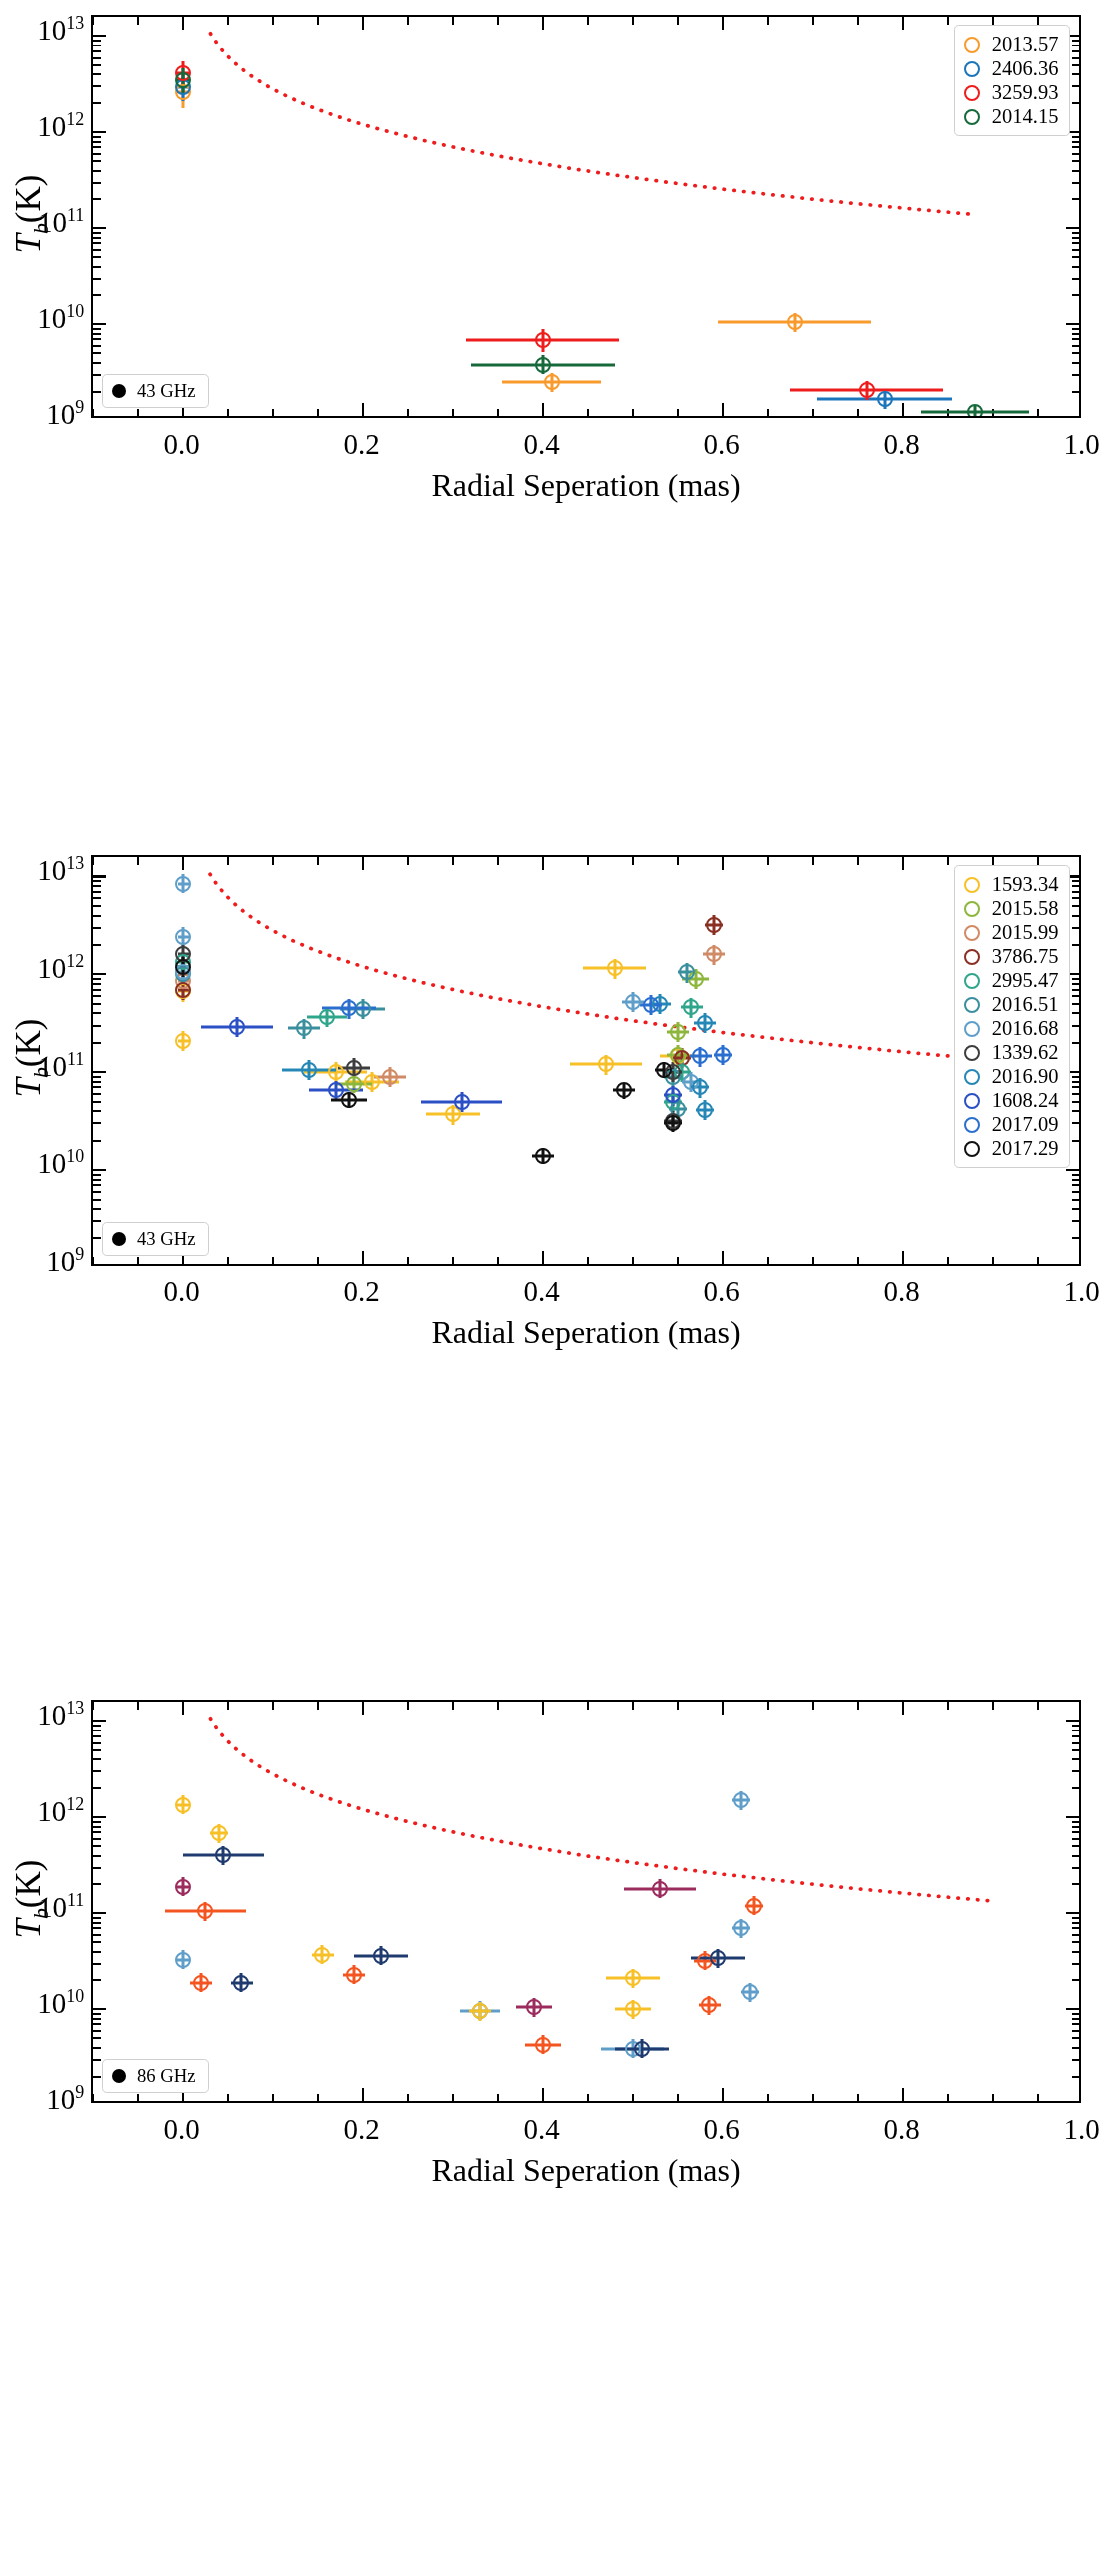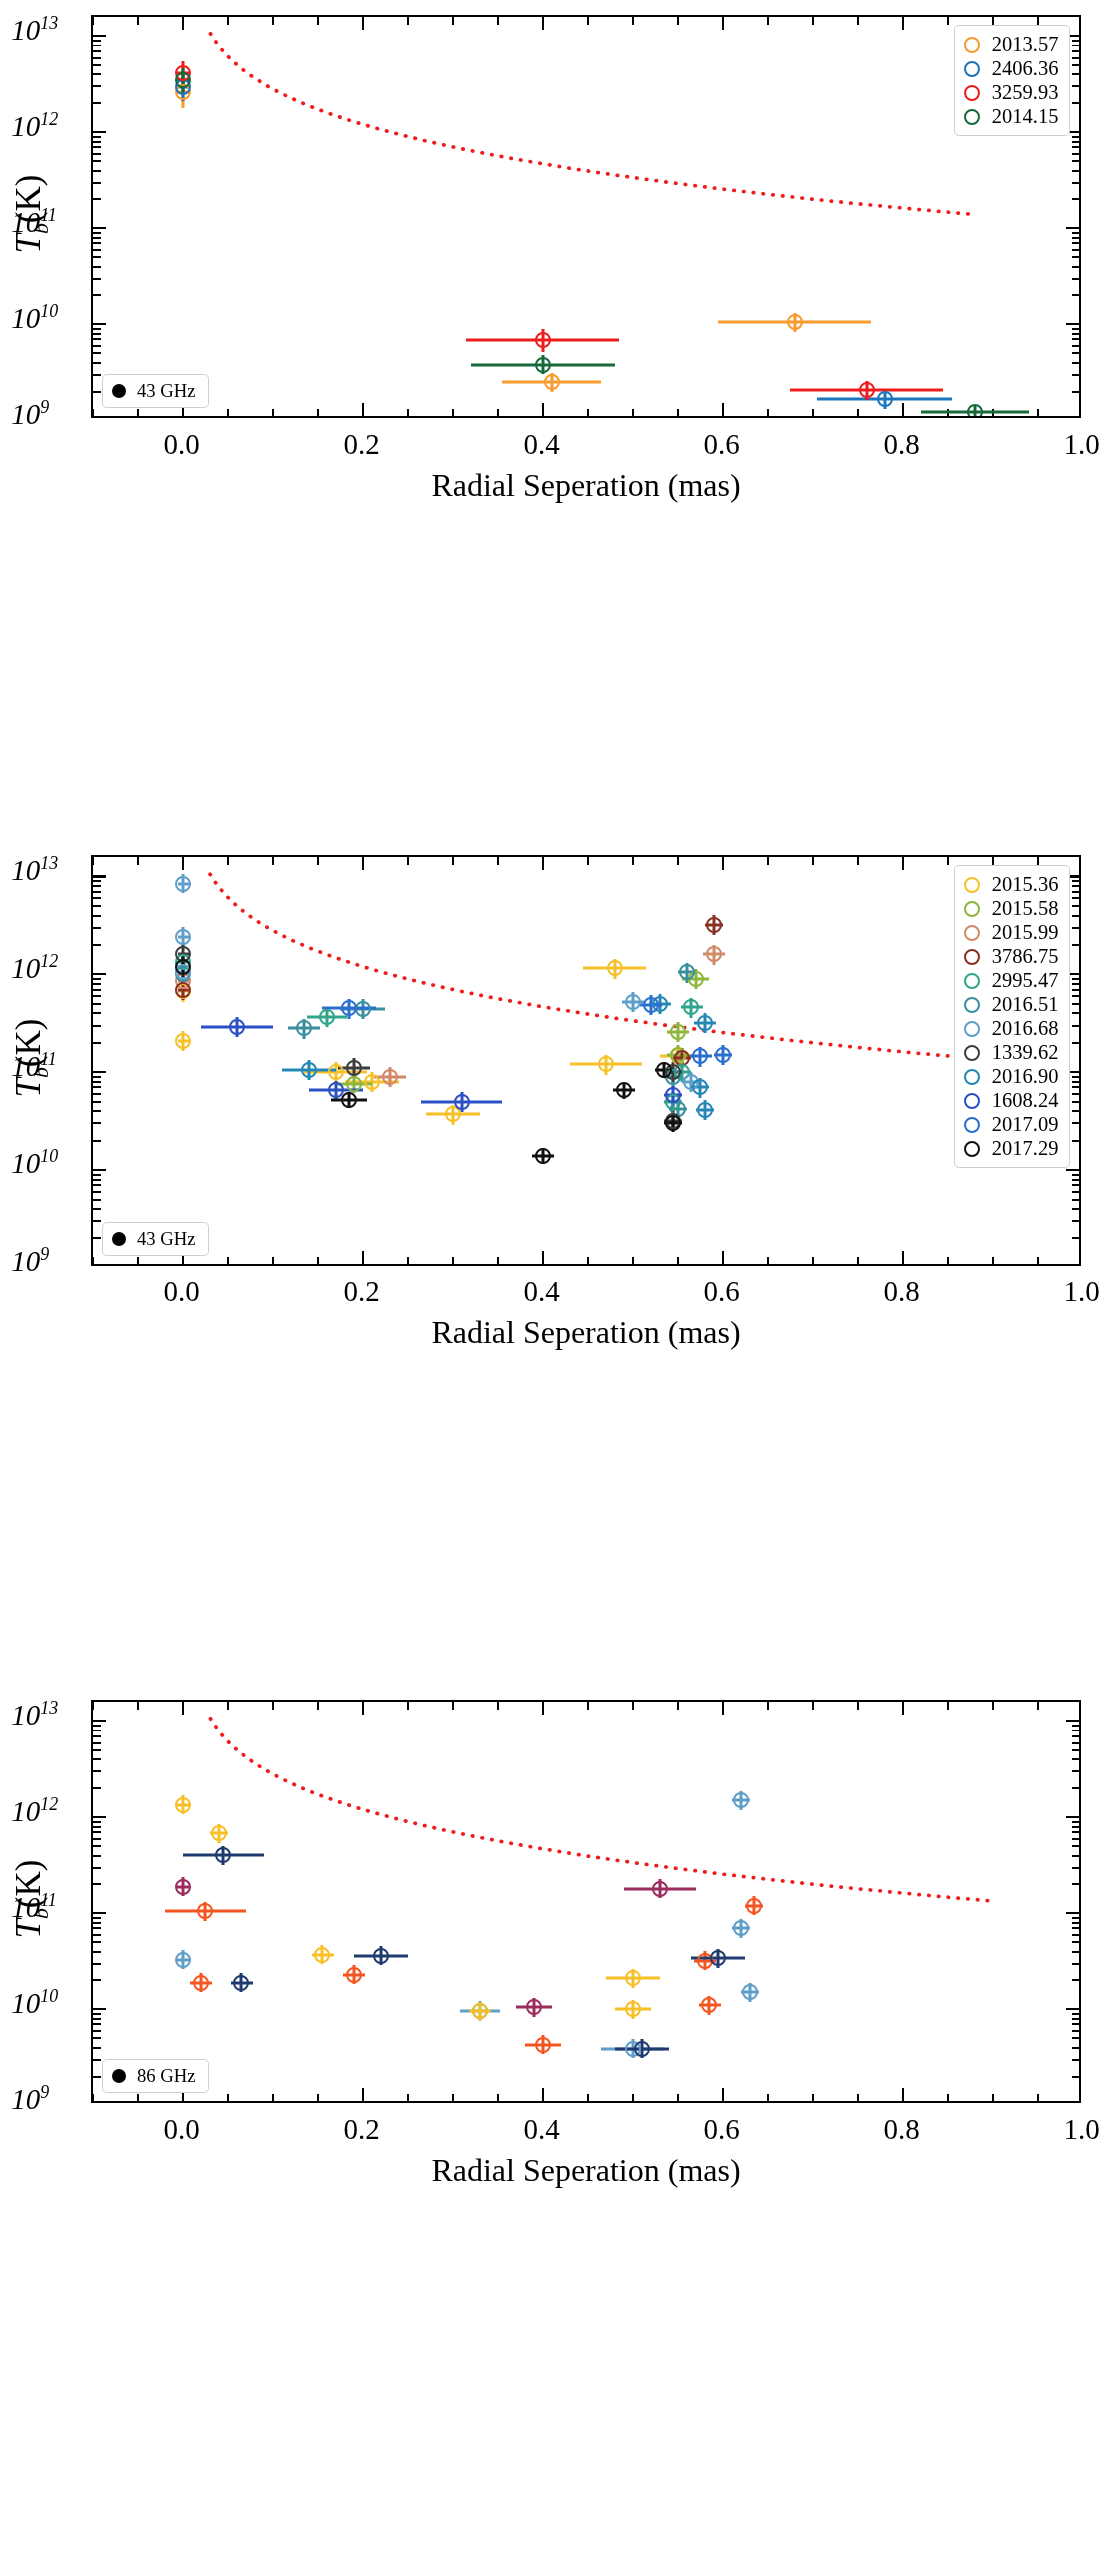--- a/index.html
+++ b/index.html
@@ -35,23 +35,22 @@
     font-family:"Liberation Serif",serif;
     white-space:nowrap;
     color:#000;
     text-align:center;
   }
   .ytick-label{
     position:absolute;
     font-size:29px;
     font-family:"Liberation Serif",serif;
     white-space:nowrap;
-    text-align:left;
+    text-align:right;
     color:#000;
-    font-style:italic;
   }
   .xtick-label{
     position:absolute;
     font-size:29px;
     font-family:"Liberation Serif",serif;
     white-space:nowrap;
     text-align:center;
     color:#000;
   }
   sup{font-size:0.62em;vertical-align:super;line-height:0;}
@@ -638,21 +637,21 @@
           <div class="dpt" title="2017.29" style="left: 531px; top: 233px; border-color: rgb(17, 17, 17);"></div>
           <div class="xerr" style="left: 562px; width: 18px; top: 213px; background: rgb(17, 17, 17);"></div>
           <div class="yerr" style="left: 571px; top: 205px; height: 15.7px; background: rgb(17, 17, 17);"></div>
           <div class="dpt" title="2017.29" style="left: 571px; top: 213px; border-color: rgb(17, 17, 17);"></div>
           <div class="xerr" style="left: 571px; width: 18px; top: 266px; background: rgb(17, 17, 17);"></div>
           <div class="yerr" style="left: 580px; top: 259px; height: 15.7px; background: rgb(17, 17, 17);"></div>
           <div class="dpt" title="2017.29" style="left: 580px; top: 266px; border-color: rgb(17, 17, 17);"></div>
           <div class="legend" style="right: 9.3px; top: 8.4px;">
             <div class="legend-row">
               <span class="legend-marker" style="border-color: rgb(247, 192, 39);"></span>
-              <span class="legend-text">2015.36</span>
+              <span class="legend-text">1593.34</span>
             </div>
             <div class="legend-row">
               <span class="legend-marker" style="border-color: rgb(141, 182, 60);"></span>
               <span class="legend-text">2015.58</span>
             </div>
             <div class="legend-row">
               <span class="legend-marker" style="border-color: rgb(208, 138, 102);"></span>
               <span class="legend-text">2015.99</span>
             </div>
             <div class="legend-row">

